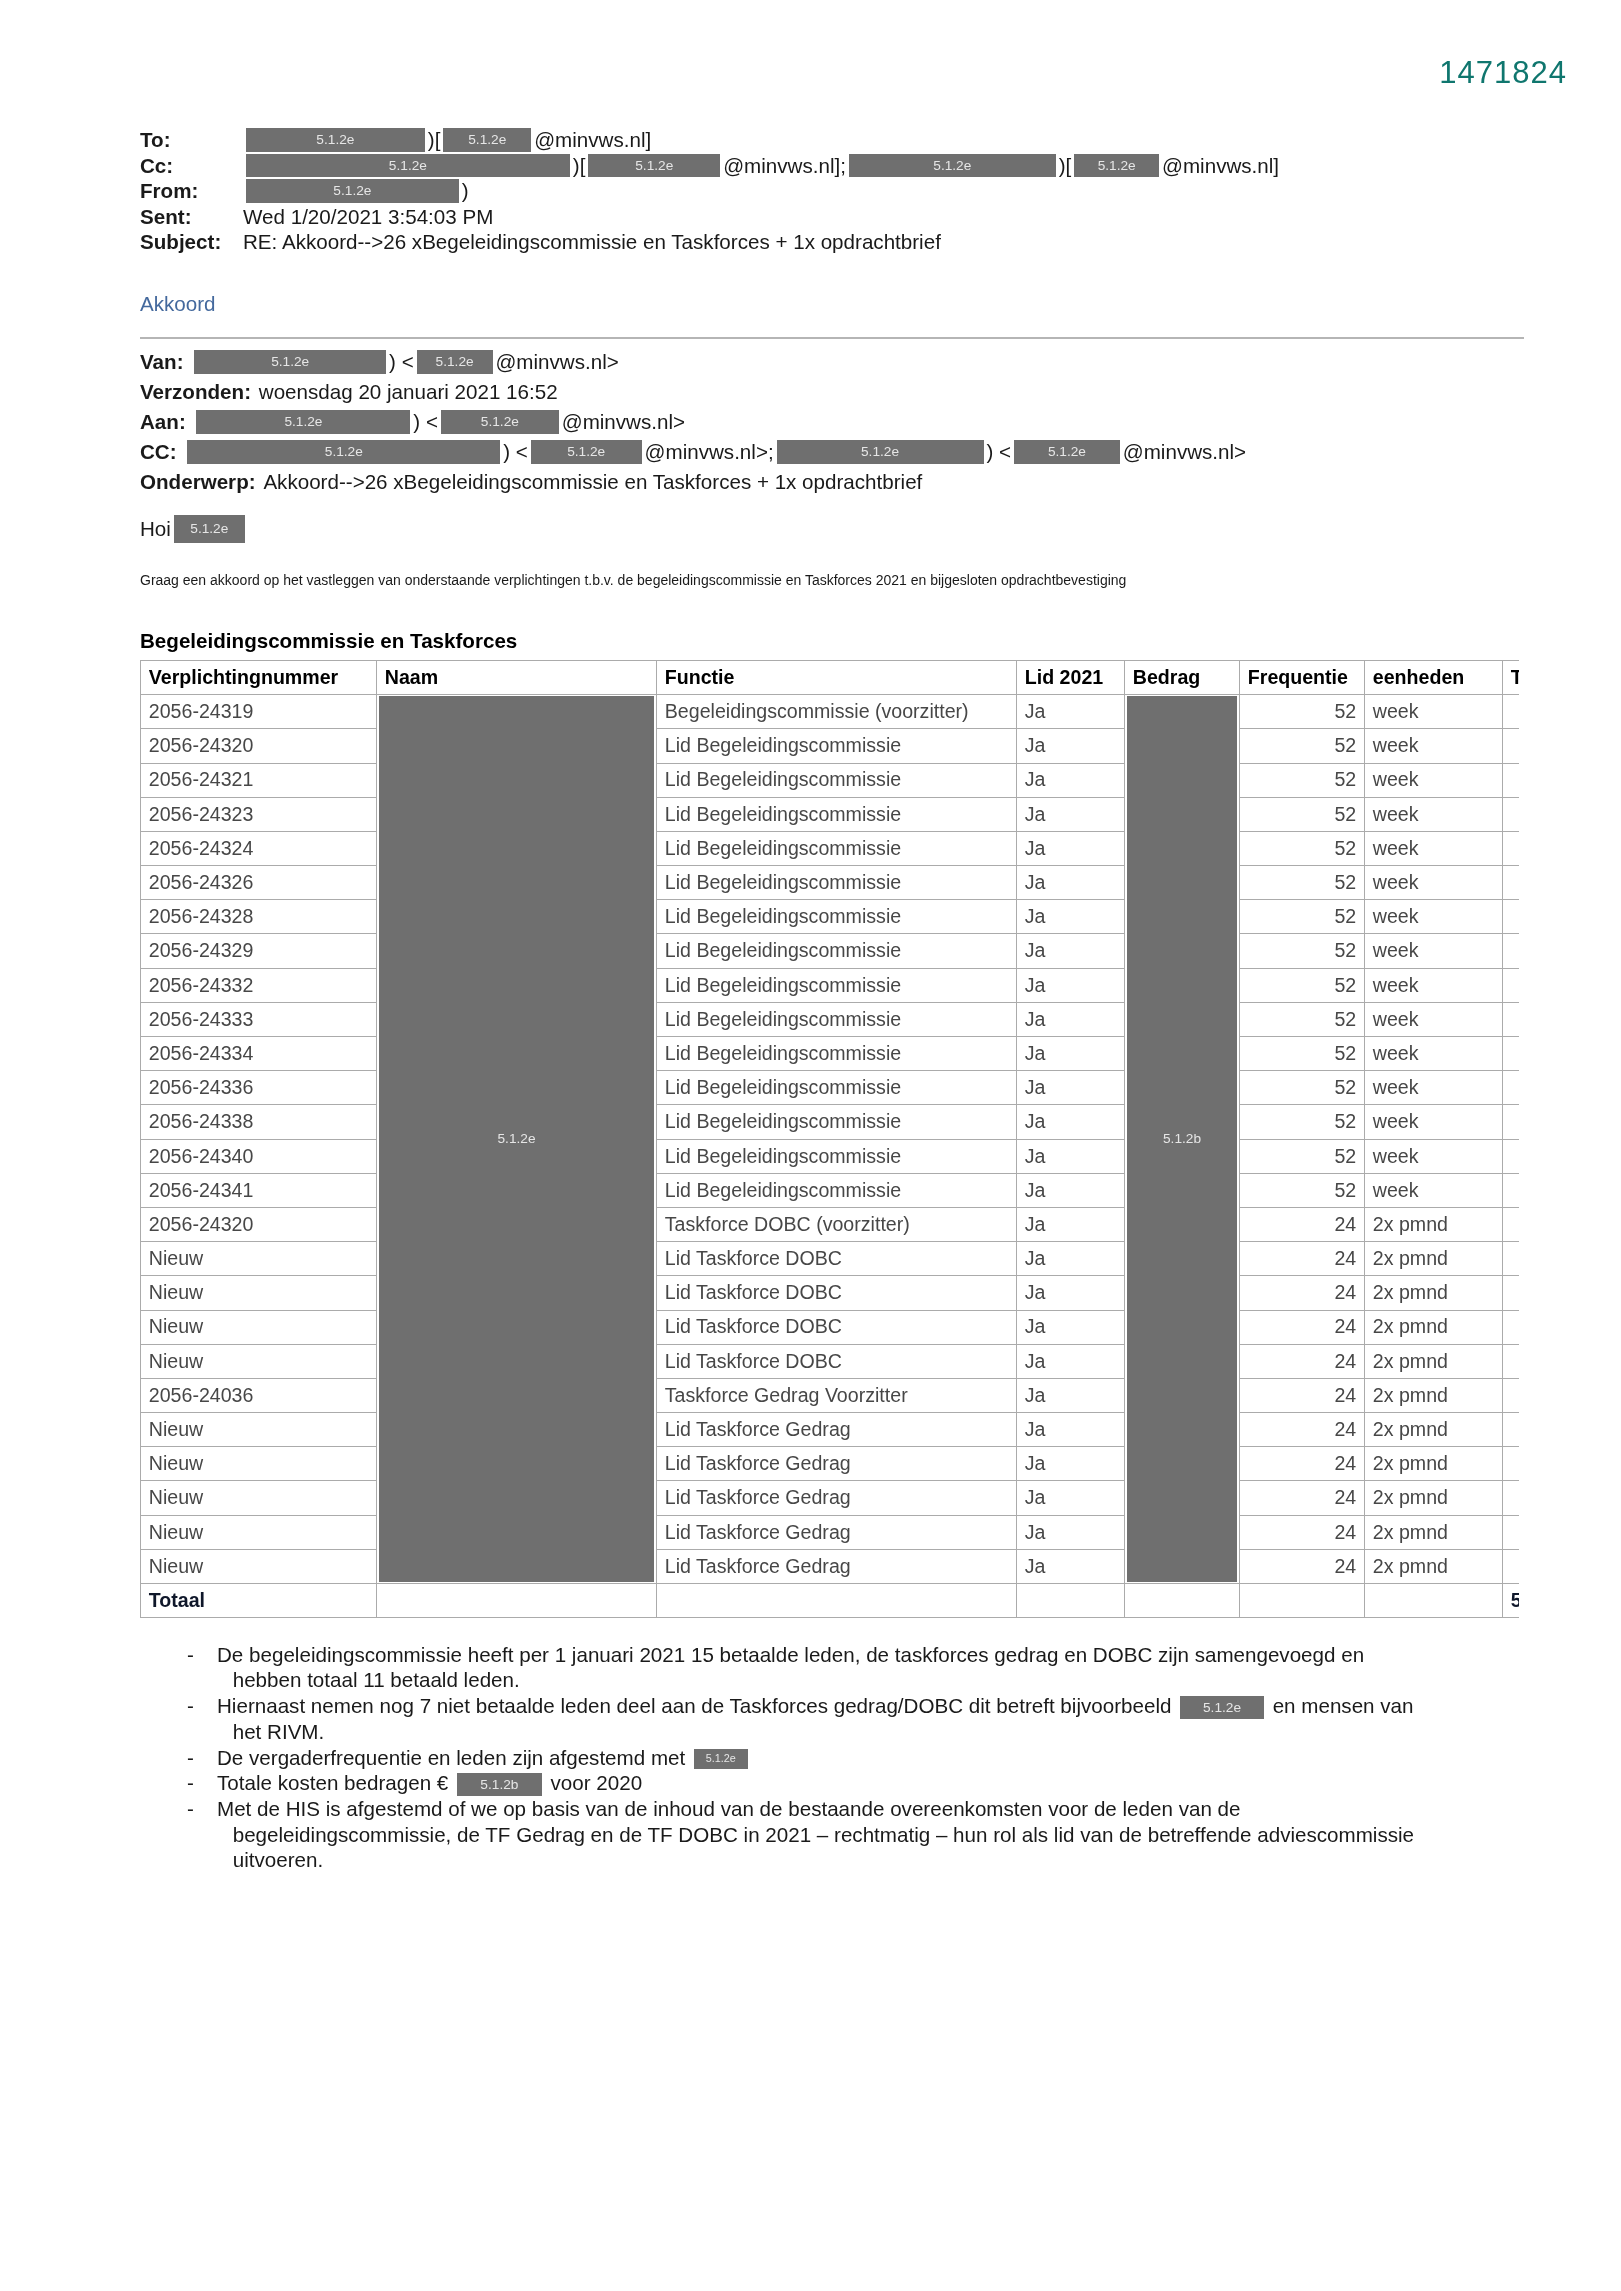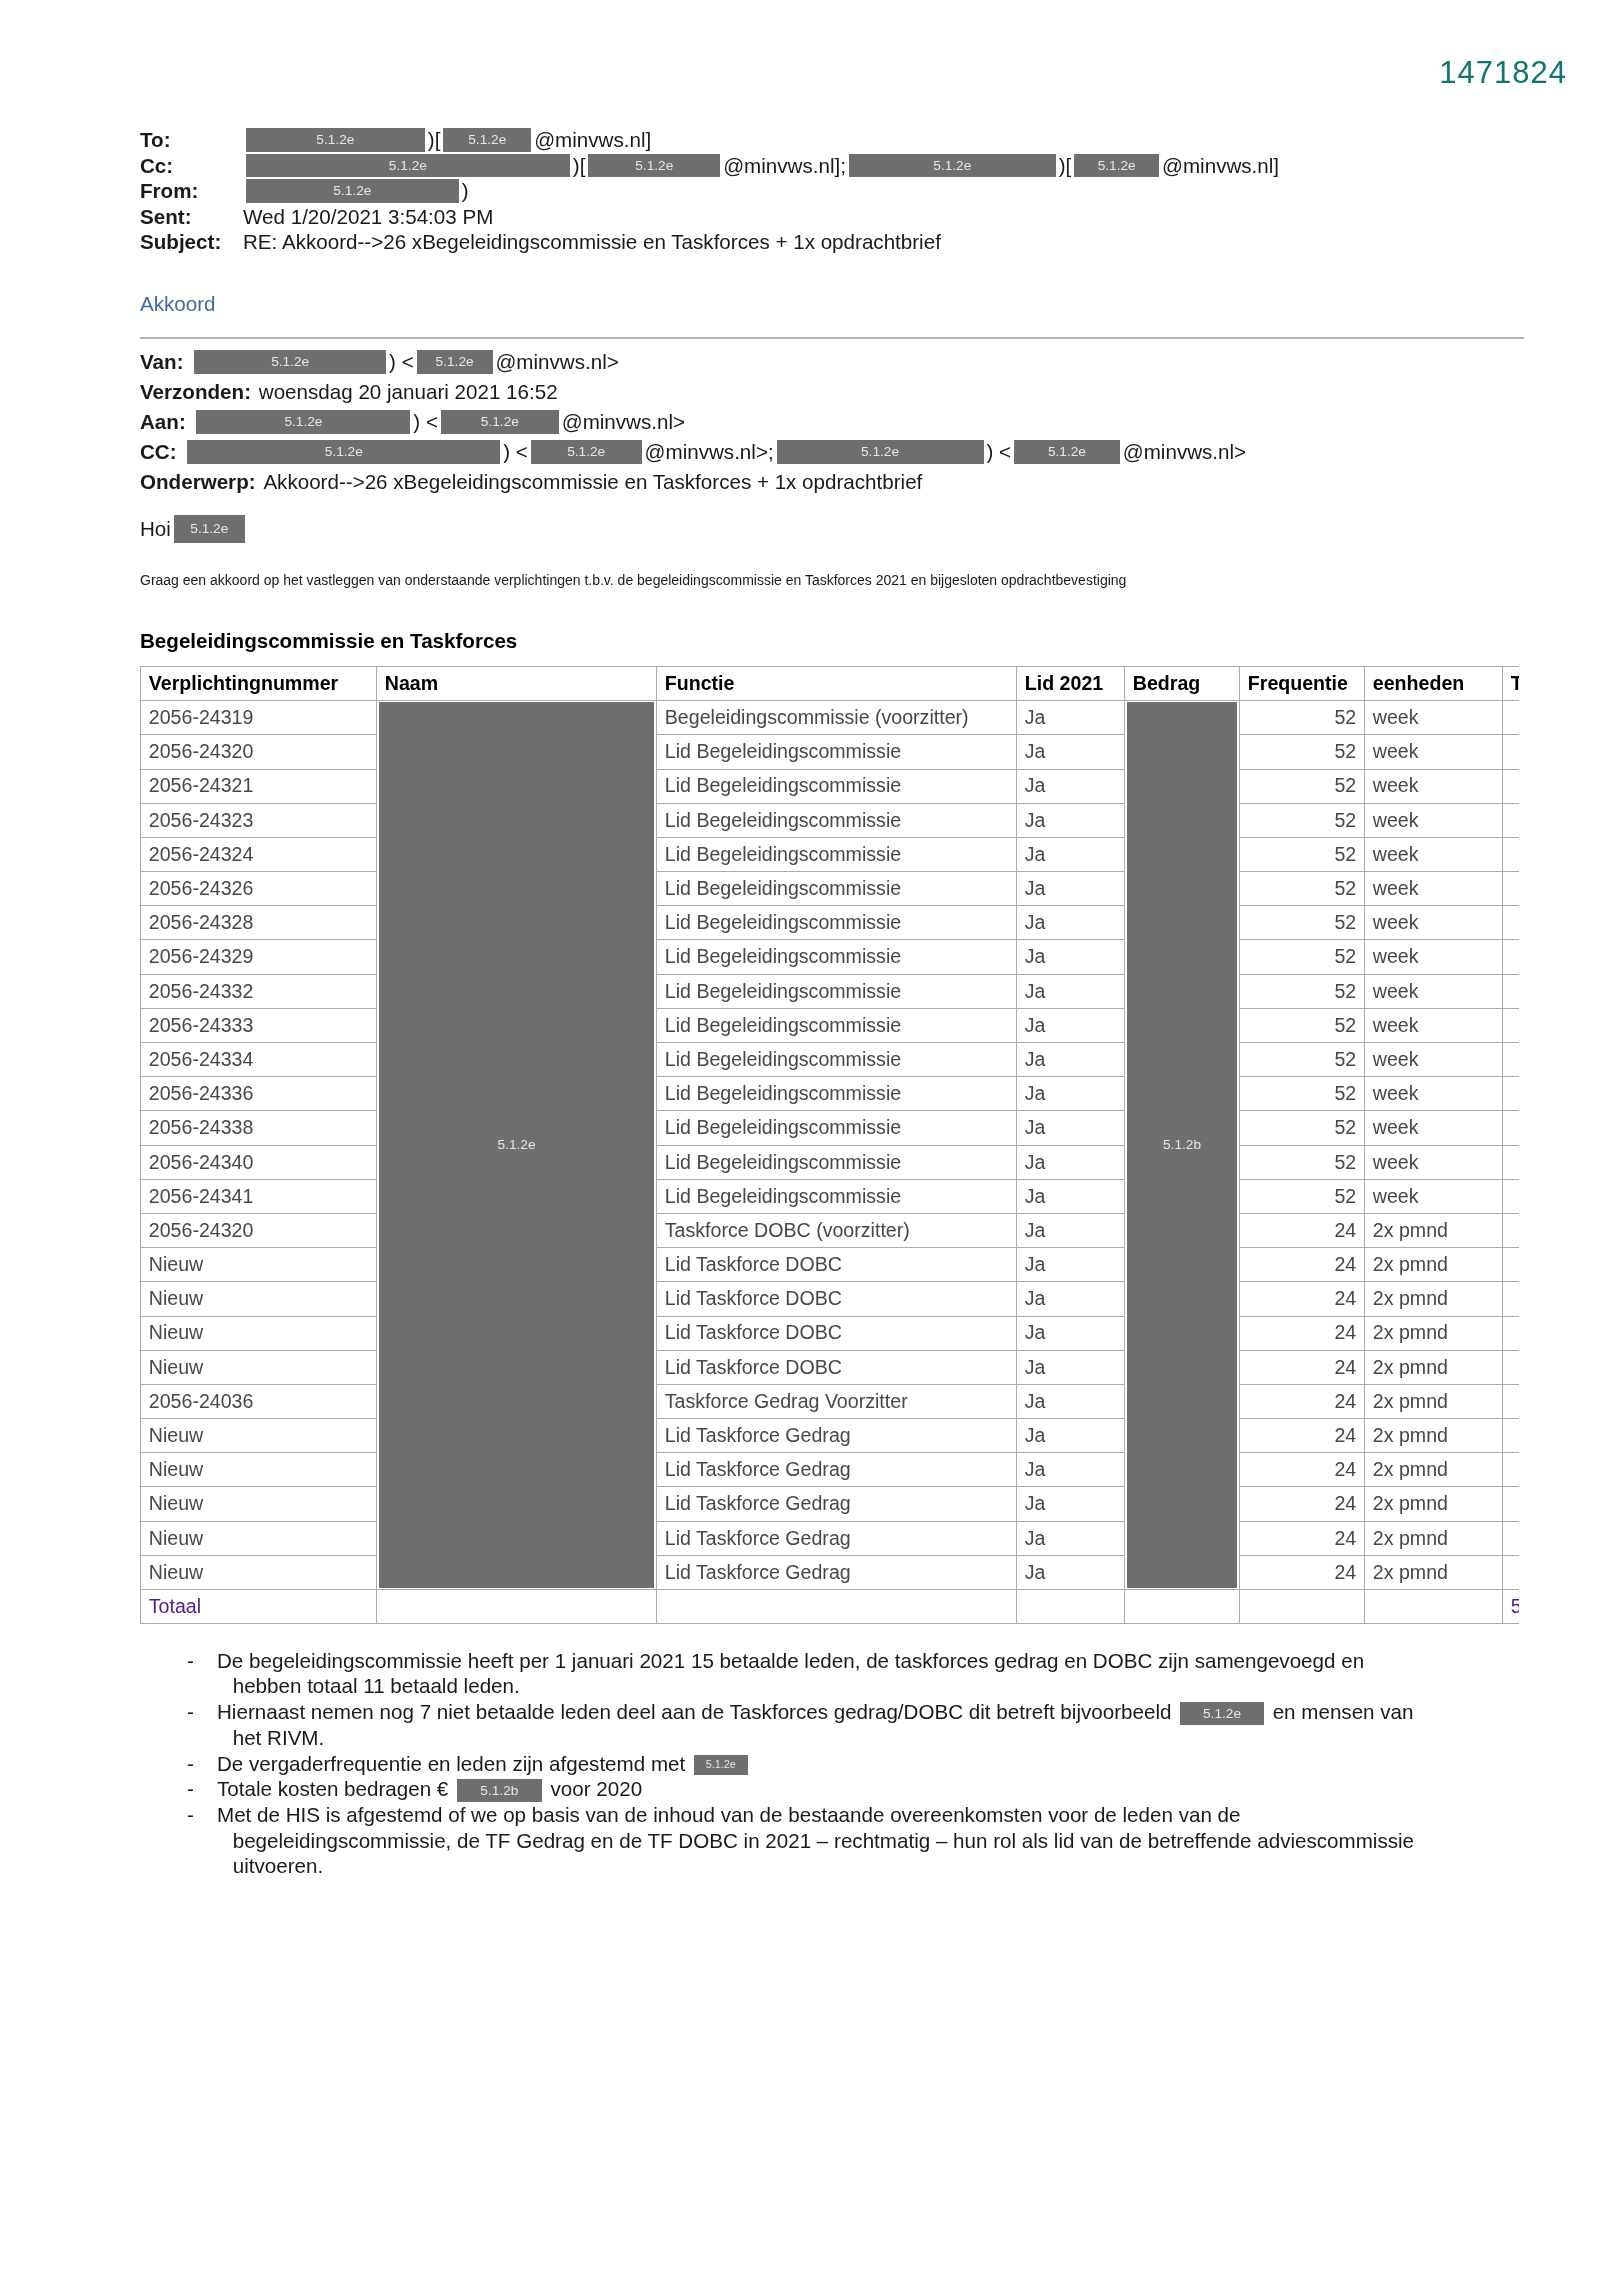--- a/index.html
+++ b/index.html
@@ -28,35 +28,35 @@
   .redact.small { height:19.6px; font-size:10.8px; }
   .redact.tall  { height:28px; }
 
   .attach-link { display:inline-block; margin-top:37px; font-size:20.6px; color:var(--link-color,#44699d); text-decoration:none; cursor:pointer; }
   hr.sep { border:none; border-top:2px solid #b5b5b5; margin-top:21.6px; }
   .qhdr { margin-top:7.8px; }
   .greeting { margin-top:17.6px; font-size:20.6px; display:flex; align-items:center; line-height:29px; }
   .intro { margin-top:25.5px; font-size:14px; line-height:22px; width:1372px; }
   .table-title { margin-top:38px; font-size:20.6px; font-weight:bold; color:#000; }
 
-  .table-wrap { margin-top:13px; width:1379px; overflow:hidden; }
+  .table-wrap { margin-top:7px; width:1379px; overflow:hidden; }
   table.vtable { border-collapse:collapse; table-layout:fixed; width:1454px; font-size:19.6px; color:#474747; }
   .vtable th, .vtable td {
     border:1px solid #ababab; padding:2.9px 7.8px; line-height:27.4px;
     text-align:left; overflow:hidden; white-space:nowrap;
   }
   .vtable th { color:#000; font-weight:bold; }
   .vtable td.num { text-align:right; }
   .vtable td.redact-cell { position:relative; padding:0; }
   .redact-block {
     position:absolute; top:1px; right:2px; bottom:1px; left:2px;
     background:var(--redact-bg,#6f6f6f); color:#e6e6e6;
     display:flex; align-items:center; justify-content:center; font-size:13.7px;
   }
-  tr.totaal td { font-weight:normal; color:#4c1d95; }
+  tr.totaal td { font-weight:bold; color:#0f172a; }
 
   .bullets { margin-top:23.5px; margin-left:47px; font-size:20.6px; }
   .bullet { display:flex; line-height:25.5px; }
   .bullet .dash { flex:0 0 30px; }
   .btext { width:1206px; padding-left:15.7px; text-indent:-15.7px; }
   .btext .redact { text-indent:0; }
 </style>
 </head>
 <body>
 

